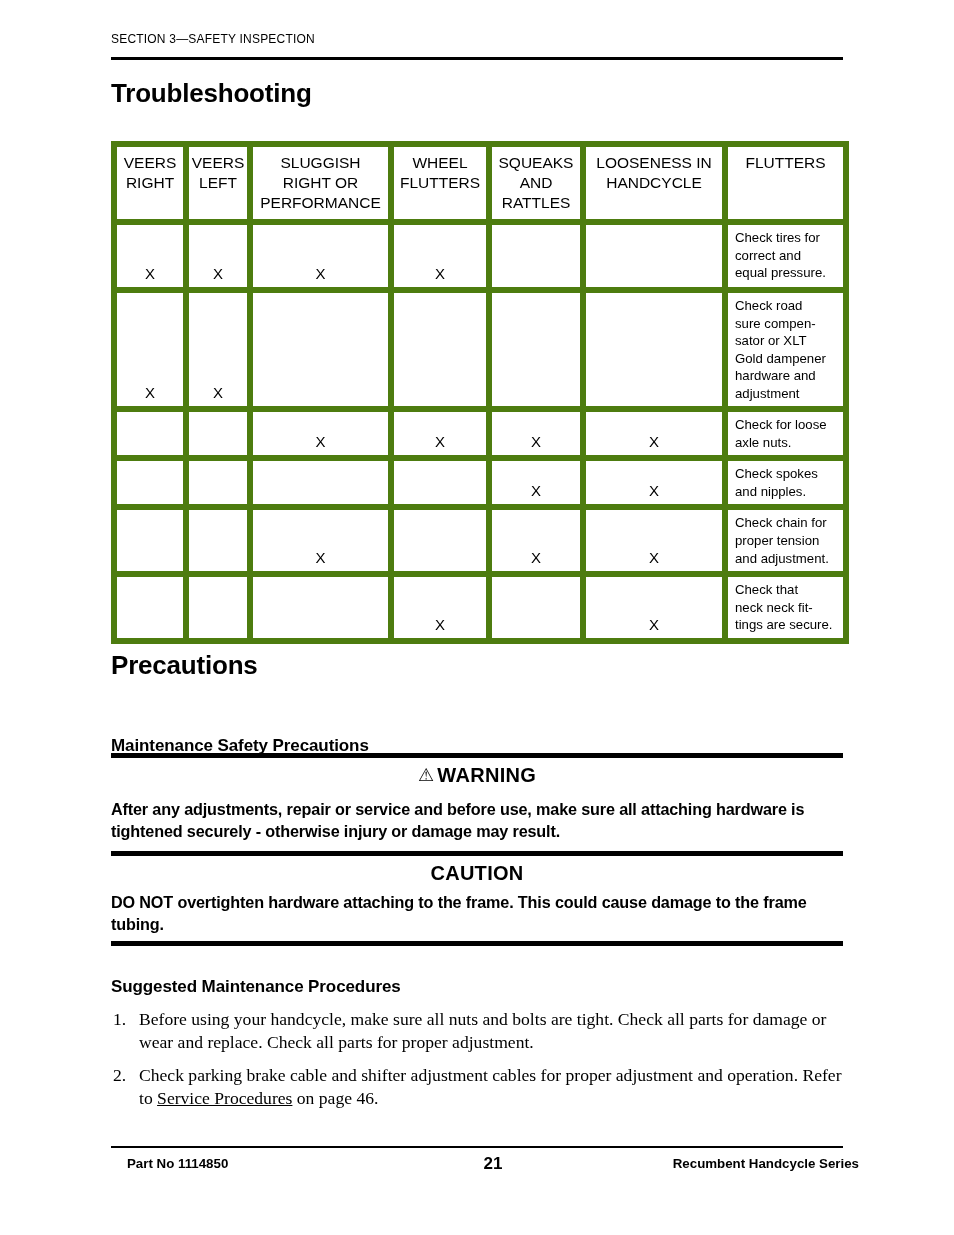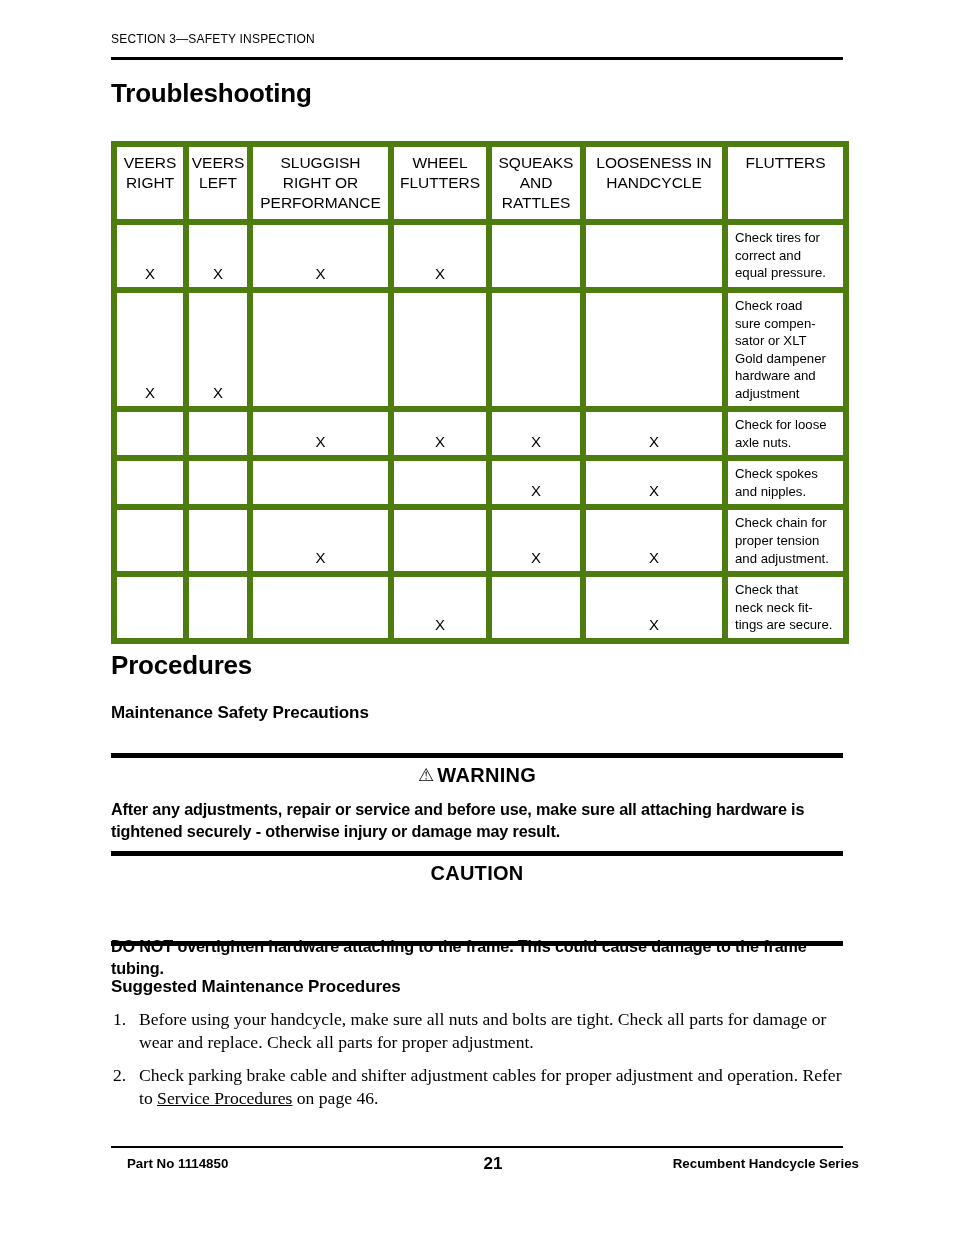--- a/index.html
+++ b/index.html
@@ -55,21 +55,21 @@
   #heading-troubleshooting { top: 78px; }
   #heading-maintenance { top: 650px; }
 
   .h2 {
     position: absolute;
     left: 0;
     font-size: 17px;
     font-weight: bold;
     letter-spacing: -0.1px;
   }
-  #heading-safety-precautions { top: 703px; }
+  #heading-safety-precautions { top: 736px; }
   #heading-suggested-procedures { top: 977px; }
 
   
   .ts-table-wrap {
     position: absolute;
     top: 141px;
     left: 0;
     width: 732px;
   }
   table.ts {
@@ -162,21 +162,21 @@
   .admon-body {
     position: absolute;
     left: 0;
     width: 732px;
     font-size: 16.2px;
     font-weight: bold;
     line-height: 1.38;
     letter-spacing: -0.15px;
   }
   #warning-body { top: 798px; }
-  #caution-body { top: 891px; margin-top: 44px; }
+  #caution-body { top: 891px; }
   .strong-lead { font-weight: bold; }
 
   
   .proc-list {
     position: absolute;
     left: 0;
     top: 1008px;
     width: 732px;
   }
   .proc-item {
@@ -366,21 +366,21 @@
           <td class="sol">
             <div>Check that</div>
             <div>neck neck fit-</div>
             <div>tings are secure.</div>
           </td>
         </tr>
       </tbody>
     </table>
   </div>
 
-  <div class="h1" id="heading-maintenance">Procedures</div>
+  <div class="h1" id="heading-maintenance">Precautions</div>
 
   <div class="h2" id="heading-safety-precautions">Maintenance Safety Precautions</div>
 
   <div class="rule-thick" id="rule-warning-top"></div>
   <div class="admon-title" id="warning-title">
     <span class="warn-glyph">⚠</span><span>WARNING</span>
   </div>
   <div class="admon-body" id="warning-body">After any adjustments, repair or service and before use, make sure all attaching hardware is tightened securely - otherwise injury or damage may result.</div>
   <div class="rule-thick" id="rule-warning-bottom"></div>
 

